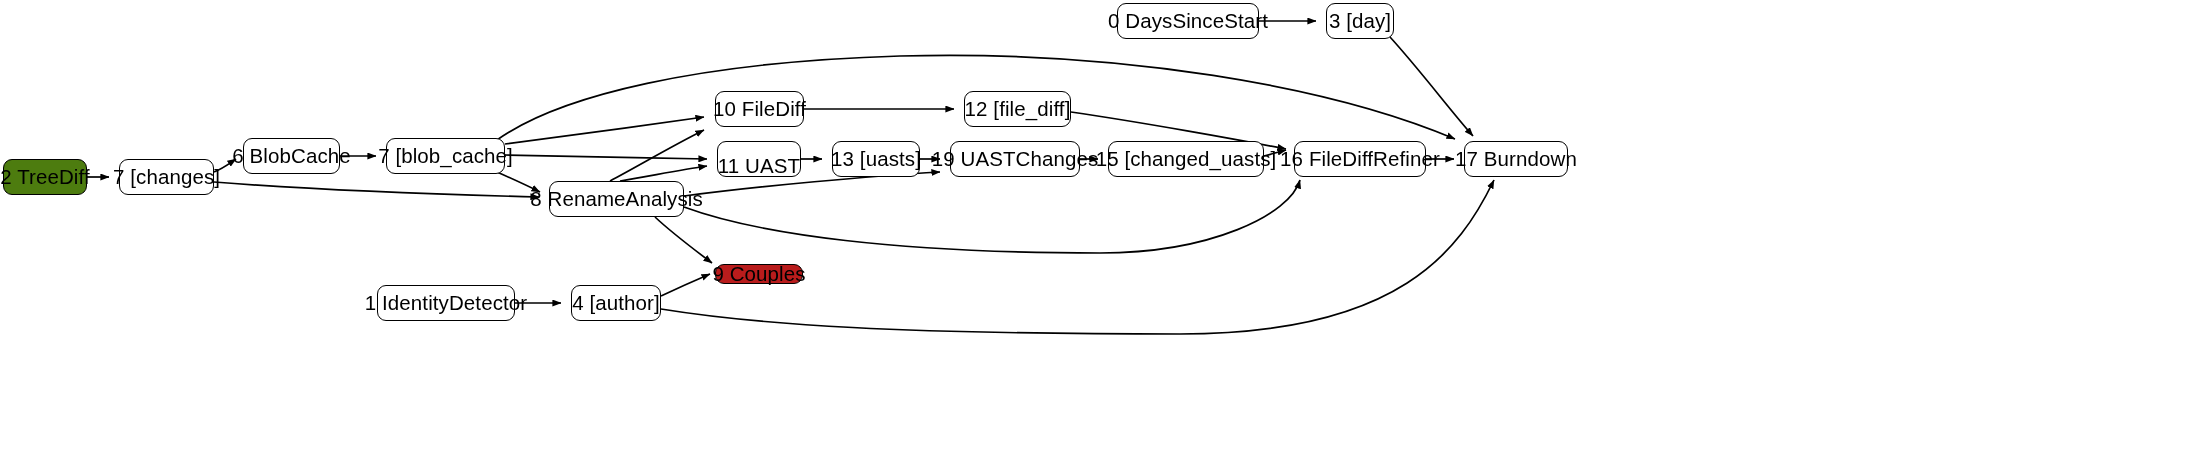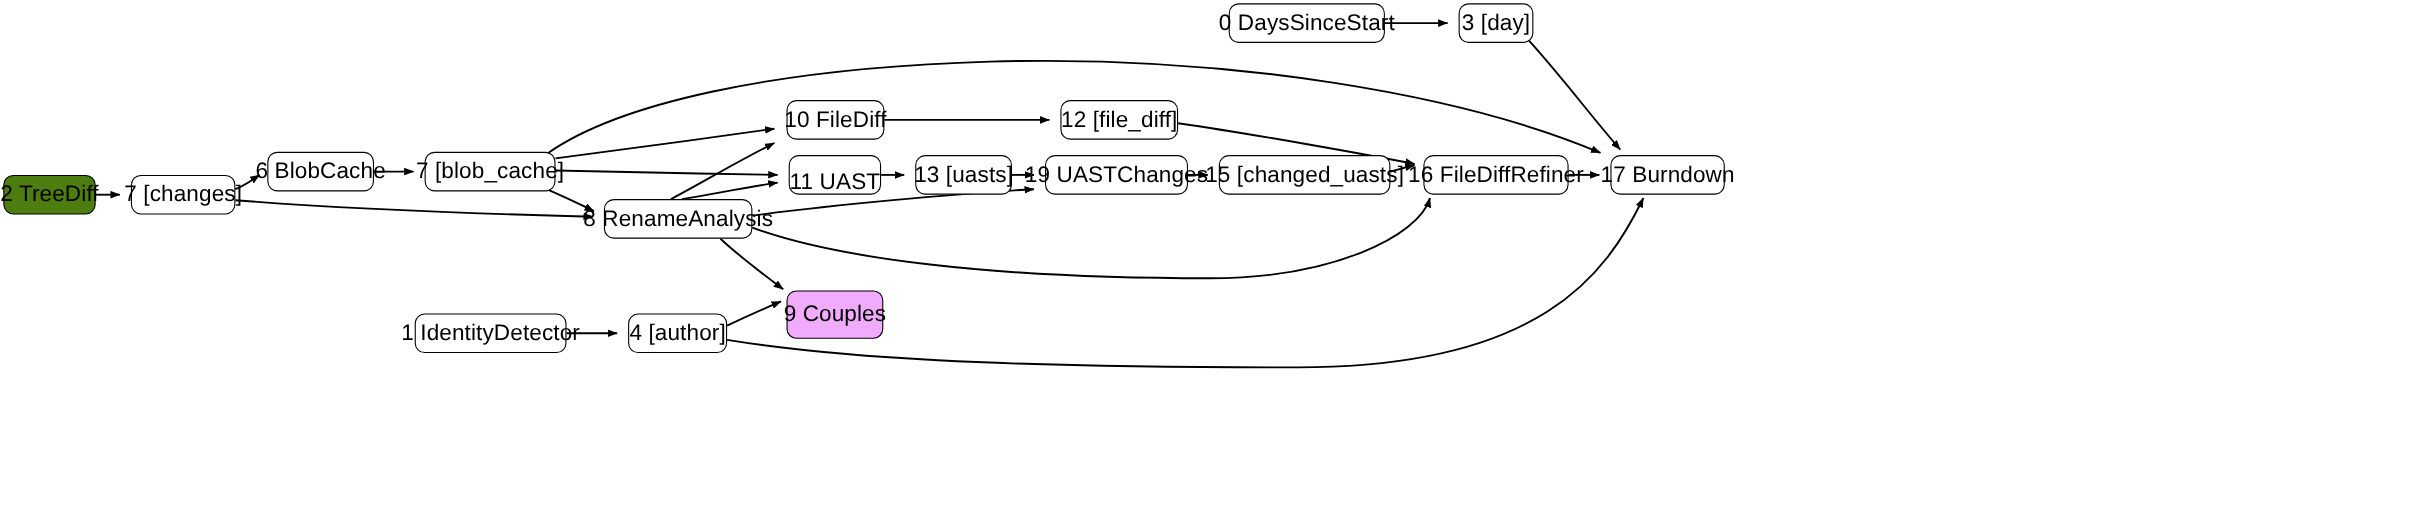--- a/index.html
+++ b/index.html
@@ -130,21 +130,21 @@
       </div>
       <div class="node" style="left: 3px; top: 159px; width: 84px; height: 36px; border-color: rgb(0, 0, 0); background: #4d7c0f;">
         <span class="node-label">2 TreeDiff</span>
       </div>
       <div class="node" style="left: 119px; top: 159px; width: 95px; height: 36px; border-color: rgb(0, 0, 0); background: rgb(255, 255, 255);">
         <span class="node-label">7 [changes]</span>
       </div>
       <div class="node" style="left: 549px; top: 181px; width: 135px; height: 36px; border-color: rgb(0, 0, 0); background: rgb(255, 255, 255);">
         <span class="node-label">8 RenameAnalysis</span>
       </div>
-      <div class="node" style="left: 715px; top: 264px; width: 88px; height: 44px; border-color: rgb(0, 0, 0); background: #f0abfc;">
+      <div class="node" style="left: 715px; top: 264px; width: 88px; height: 20px; border-color: rgb(0, 0, 0); background: #b91c1c;">
         <span class="node-label">9 Couples</span>
       </div>
       <div class="node" style="left: 377px; top: 285px; width: 138px; height: 36px; border-color: rgb(0, 0, 0); background: rgb(255, 255, 255);">
         <span class="node-label">1 IdentityDetector</span>
       </div>
       <div class="node" style="left: 571px; top: 285px; width: 90px; height: 36px; border-color: rgb(0, 0, 0); background: rgb(255, 255, 255);">
         <span class="node-label">4 [author]</span>
       </div>
     </div>
 

